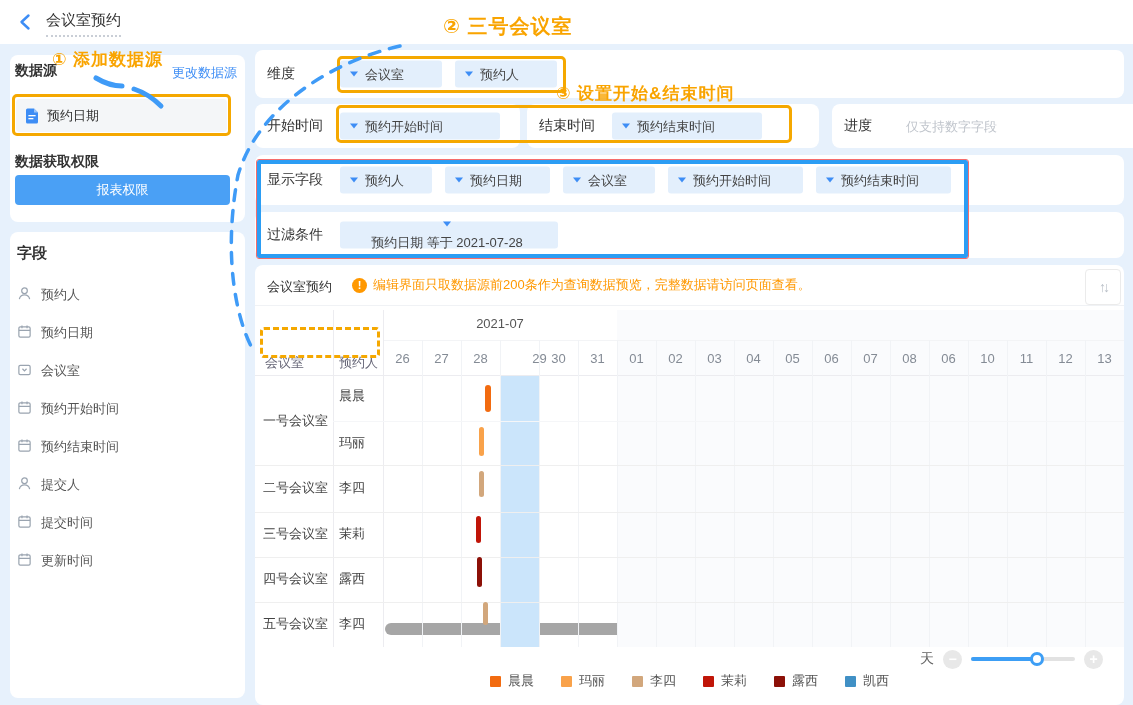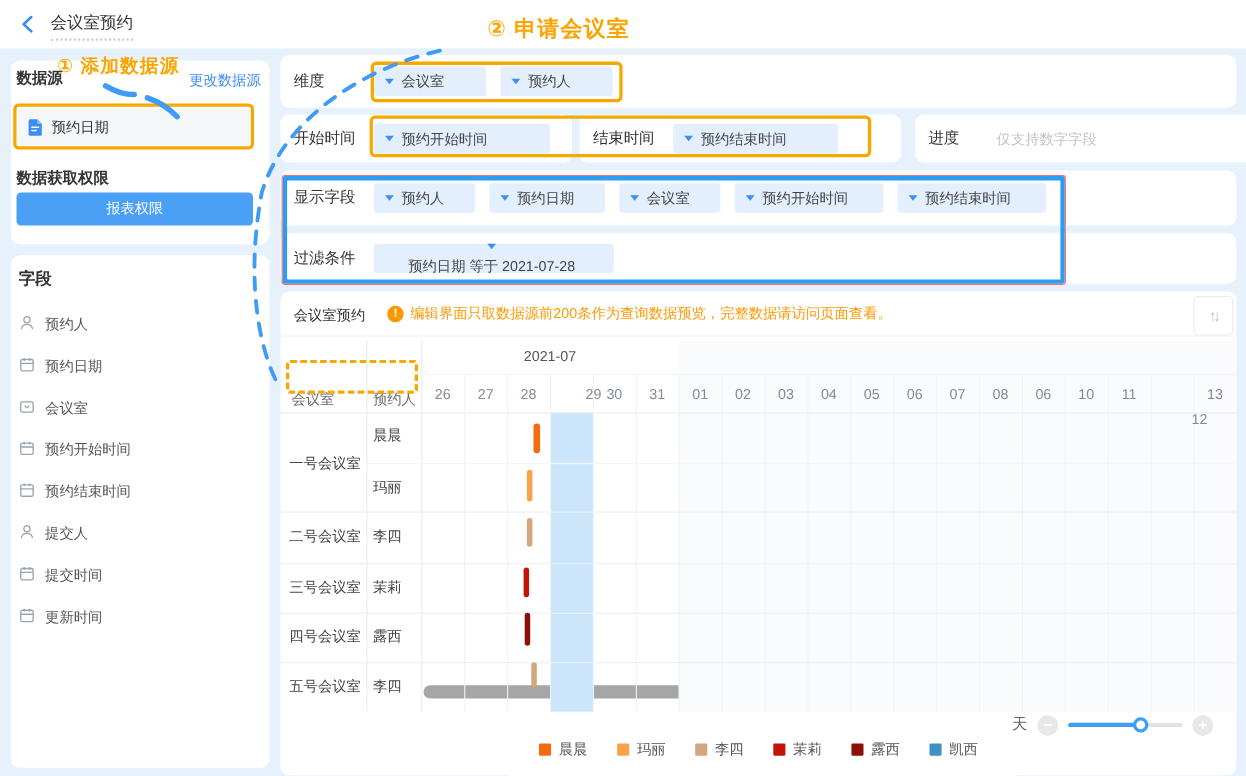--- a/index.html
+++ b/index.html
@@ -308,43 +308,44 @@
       <div class="gdate" style="left: 401px;">02</div>
       <div class="gdate" style="left: 440px;">03</div>
       <div class="gdate" style="left: 479px;">04</div>
       <div class="gdate" style="left: 518px;">05</div>
       <div class="gdate" style="left: 557px;">06</div>
       <div class="gdate" style="left: 596px;">07</div>
       <div class="gdate" style="left: 635px;">08</div>
       <div class="gdate" style="left: 674px;">06</div>
       <div class="gdate" style="left: 713px;">10</div>
       <div class="gdate" style="left: 752px;">11</div>
-      <div class="gdate" style="left: 816px; margin-top: 22px;">12</div>
+      <div class="gdate" style="left: 791px;">12</div>
       <div class="gdate" style="left: 830px;">13</div>
       <span class="room-label" style="left: 8px; top: 156px;">一号会议室</span>
       <span class="room-label" style="left: 8px; top: 223px;">二号会议室</span>
       <span class="room-label" style="left: 8px; top: 269px;">三号会议室</span>
       <span class="room-label" style="left: 8px; top: 314px;">四号会议室</span>
       <span class="room-label" style="left: 8px; top: 359px;">五号会议室</span>
       <span class="person-label" style="left: 84px; top: 131px;">晨晨</span>
       <span class="person-label" style="left: 84px; top: 178px;">玛丽</span>
       <span class="person-label" style="left: 84px; top: 223px;">李四</span>
       <span class="person-label" style="left: 84px; top: 269px;">茉莉</span>
       <span class="person-label" style="left: 84px; top: 314px;">露西</span>
       <span class="person-label" style="left: 84px; top: 359px;">李四</span>
       <div class="bar" style="left: 230px; top: 120px; width: 6px; height: 27px; background: rgb(242, 107, 16);"></div>
       <div class="bar" style="left: 224px; top: 162px; width: 5px; height: 29px; background: rgb(249, 162, 74);"></div>
       <div class="bar" style="left: 224px; top: 206px; width: 5px; height: 26px; background: rgb(210, 167, 124);"></div>
       <div class="bar" style="left: 221px; top: 251px; width: 5px; height: 27px; background: rgb(192, 21, 8);"></div>
       <div class="bar" style="left: 222px; top: 292px; width: 5px; height: 30px; background: rgb(140, 16, 7);"></div>
       <div class="bar" style="left: 228px; top: 337px; width: 5px; height: 23px; background: rgb(210, 167, 124);"></div>
     </div>
 
-  <span class="ann-label" style="left:443px;top:13px;font-size:20px;">② 申请会议室</span>
+  <span class="ann-label" style="left:443px;top:13px;font-size:20px;">② 三号会议室</span>
   <span class="ann-label" style="left:52px;top:48px;font-size:17px;">① 添加数据源</span>
+  <span class="ann-label" style="left:556px;top:82px;font-size:17px;">③ 设置开始&amp;结束时间</span>
   <div class="ann-box" style="left:12px;top:94px;width:213px;height:36px;"></div>
   <div class="ann-box" style="left:337px;top:56px;width:223px;height:31px;"></div>
   <div class="ann-box" style="left:336px;top:105px;width:450px;height:32px;"></div>
   <div class="ann-box-blue" style="left:257px;top:160px;width:703px;height:90px;"></div>
   <div class="ann-box-dashed" style="left:260px;top:327px;width:114px;height:25px;"></div>
 
   <svg class="overlay" width="1133" height="705" viewBox="0 0 1133 705">
     <path d="M400,46 C330,62 258,108 238,175 C222,260 238,322 252,348" fill="none" stroke="#3f9bf7" stroke-width="3.5" stroke-linecap="round" stroke-dasharray="11 10"></path>
     <path d="M96,78 C106,84 114,86 122,86" fill="none" stroke="#3f9bf7" stroke-width="5" stroke-linecap="round"></path>
     <path d="M134,89 C146,93 155,100 161,106" fill="none" stroke="#3f9bf7" stroke-width="5" stroke-linecap="round"></path>

